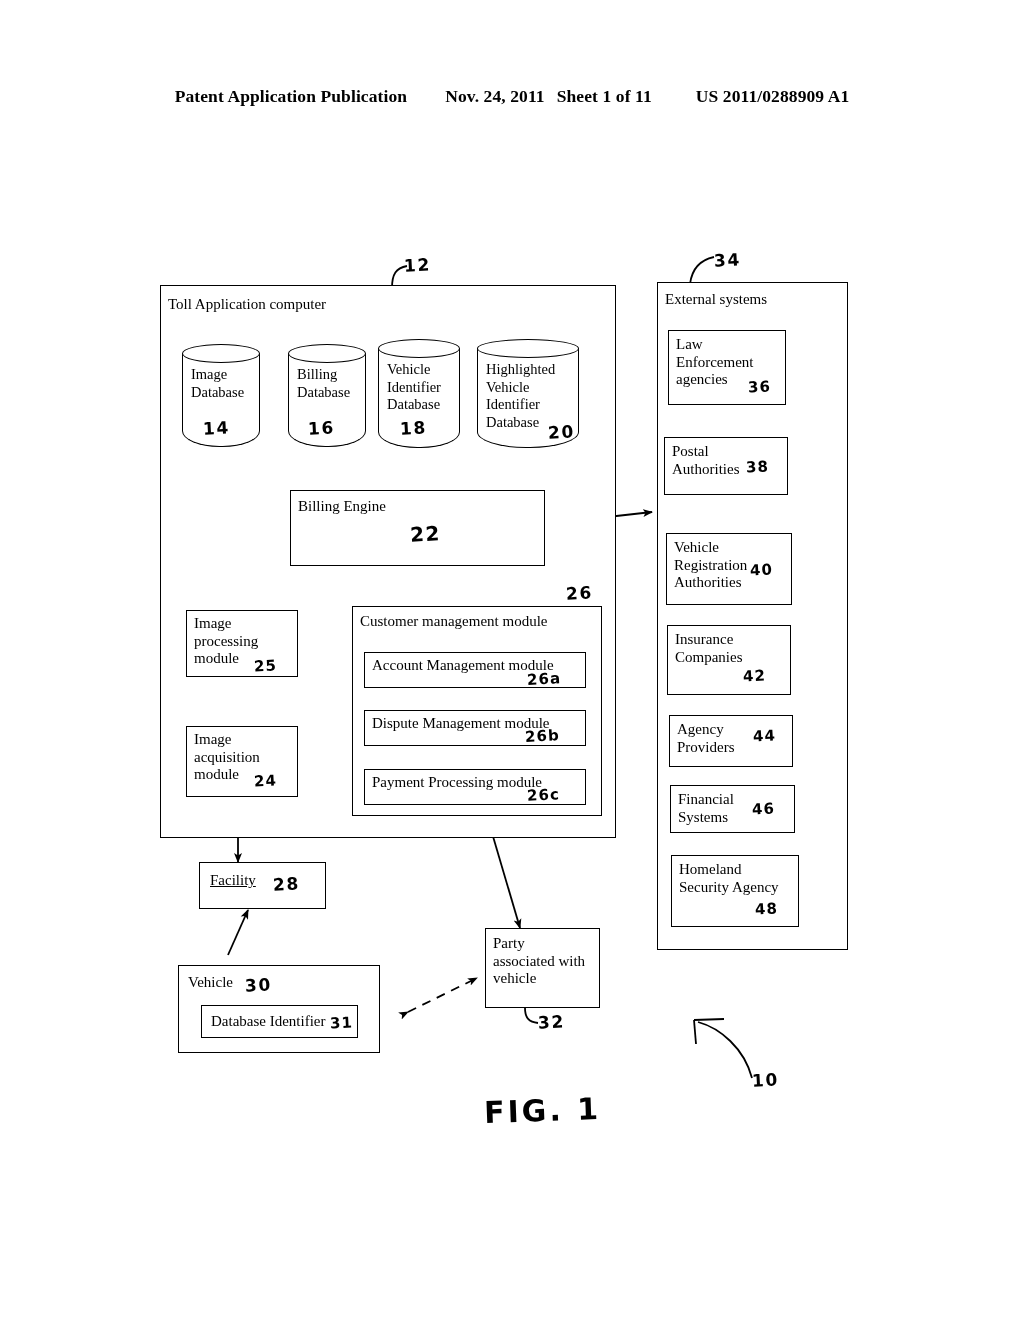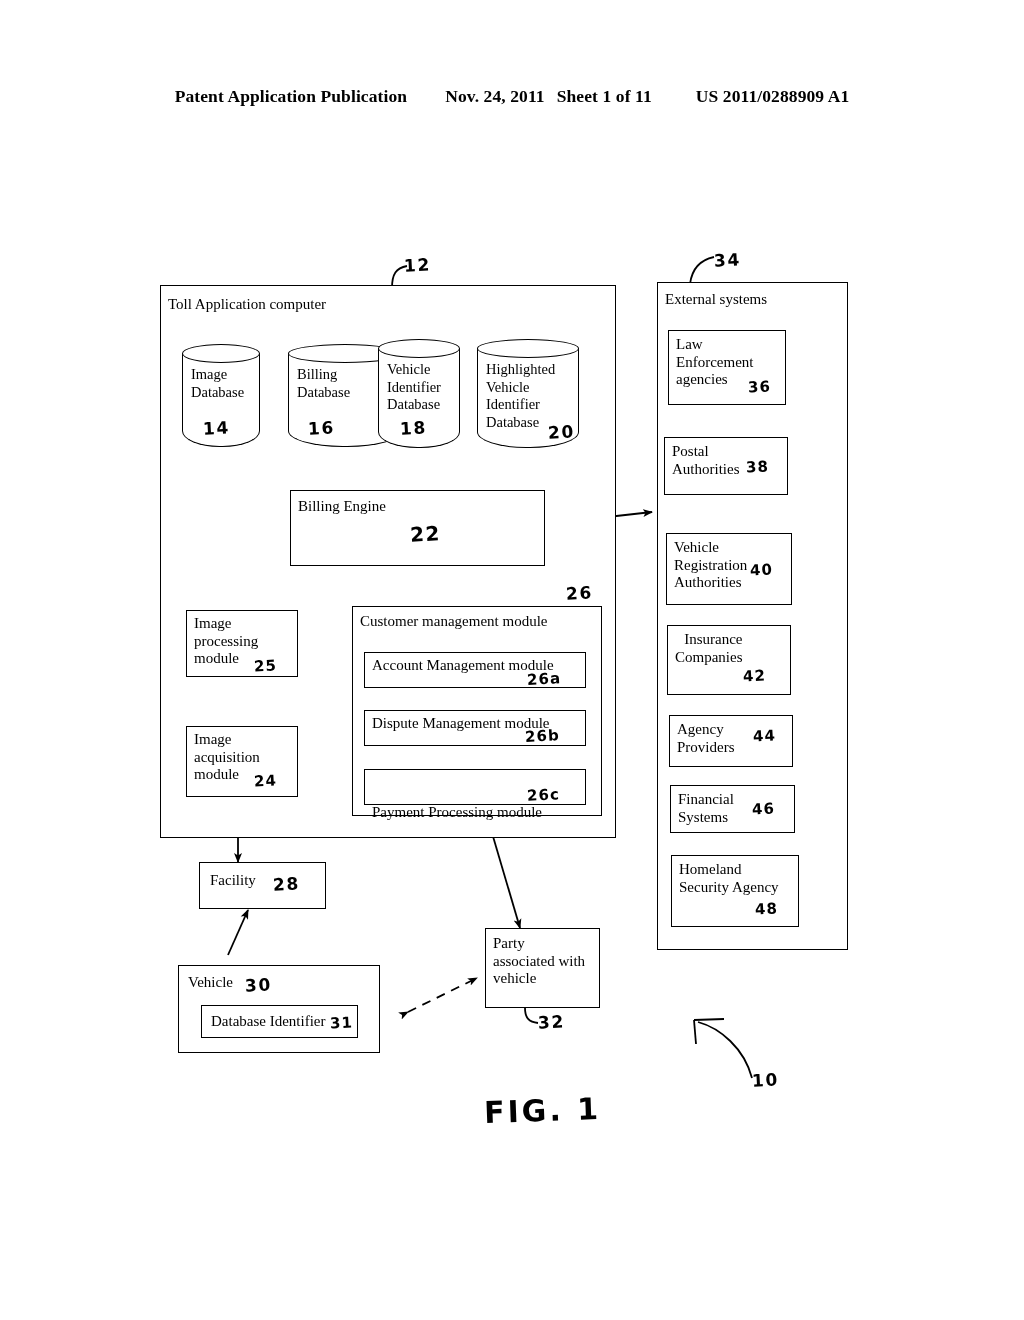--- a/index.html
+++ b/index.html
@@ -172,21 +172,21 @@
   <div class="num" style="left:404px; top:255px;">12</div>
 
   <div class="cyl" style="left:182px; top:344px; width:78px; height:112px;">
     <div class="body" style="height:94px;"></div>
     <div class="top"></div>
     <div class="ctext">Image
 Database</div>
   </div>
   <div class="num" style="left:203px; top:418px;">14</div>
 
-  <div class="cyl" style="left:288px; top:344px; width:78px; height:112px;padding-left:36px;">
+  <div class="cyl" style="left:288px; top:344px; width:78px; height:112px;">
     <div class="body" style="height:94px;"></div>
     <div class="top"></div>
     <div class="ctext">Billing
 Database</div>
   </div>
   <div class="num" style="left:308px; top:418px;">16</div>
 
   <div class="cyl" style="left:378px; top:339px; width:82px; height:118px;">
     <div class="body" style="height:100px;"></div>
     <div class="top"></div>
@@ -228,21 +228,21 @@
 
   <div class="box" style="left:364px; top:652px; width:222px; height:36px;"></div>
   <div class="lbl" style="left:372px; top:657px;">Account Management module</div>
   <div class="num sm" style="left:527px; top:670px;">26a</div>
 
   <div class="box" style="left:364px; top:710px; width:222px; height:36px;"></div>
   <div class="lbl" style="left:372px; top:715px;">Dispute Management module</div>
   <div class="num sm" style="left:525px; top:727px;">26b</div>
 
   <div class="box" style="left:364px; top:769px; width:222px; height:36px;"></div>
-  <div class="lbl" style="left:372px; top:804px;">Payment Processing module</div>
+  <div class="lbl" style="left:372px; top:774px;">Payment Processing module</div>
   <div class="num sm" style="left:527px; top:786px;">26c</div>
 
   <div class="box" id="external-systems-box" style="left:657px; top:282px; width:191px; height:668px;"></div>
   <div class="lbl" style="left:665px; top:291px; font-size:15px;">External systems</div>
   <div class="num" style="left:714px; top:250px;">34</div>
 
   <div class="box" style="left:668px; top:330px; width:118px; height:75px;"></div>
   <div class="lbl" style="left:676px; top:336px;">Law
 Enforcement
 agencies</div>
@@ -253,41 +253,41 @@
 Authorities</div>
   <div class="num sm" style="left:746px; top:458px;">38</div>
 
   <div class="box" style="left:666px; top:533px; width:126px; height:72px;"></div>
   <div class="lbl" style="left:674px; top:539px;">Vehicle
 Registration
 Authorities</div>
   <div class="num sm" style="left:750px; top:561px;">40</div>
 
   <div class="box" style="left:667px; top:625px; width:124px; height:70px;"></div>
-  <div class="lbl" style="left:675px; top:631px;text-align:right;">Insurance
+  <div class="lbl" style="left:675px; top:631px;">Insurance
 Companies</div>
   <div class="num sm" style="left:743px; top:667px;">42</div>
 
   <div class="box" style="left:669px; top:715px; width:124px; height:52px;"></div>
   <div class="lbl" style="left:677px; top:721px;">Agency
 Providers</div>
   <div class="num sm" style="left:753px; top:727px;">44</div>
 
   <div class="box" style="left:670px; top:785px; width:125px; height:48px;"></div>
   <div class="lbl" style="left:678px; top:791px;">Financial
 Systems</div>
   <div class="num sm" style="left:752px; top:800px;">46</div>
 
   <div class="box" style="left:671px; top:855px; width:128px; height:72px;"></div>
   <div class="lbl" style="left:679px; top:861px;">Homeland
 Security Agency</div>
   <div class="num sm" style="left:755px; top:900px;">48</div>
 
   <div class="box" style="left:199px; top:862px; width:127px; height:47px;"></div>
-  <div class="lbl" style="left:210px; top:872px;">Facility</div>
+  <div class="lbl" style="left:210px; top:872px;text-decoration:underline;">Facility</div>
   <div class="num" style="left:273px; top:874px;">28</div>
 
   <div class="box" style="left:178px; top:965px; width:202px; height:88px;"></div>
   <div class="lbl" style="left:188px; top:974px;">Vehicle</div>
   <div class="num" style="left:245px; top:975px;">30</div>
 
   <div class="box" style="left:201px; top:1005px; width:157px; height:33px;"></div>
   <div class="lbl" style="left:211px; top:1013px;">Database Identifier</div>
   <div class="num sm" style="left:330px; top:1014px;">31</div>
 

